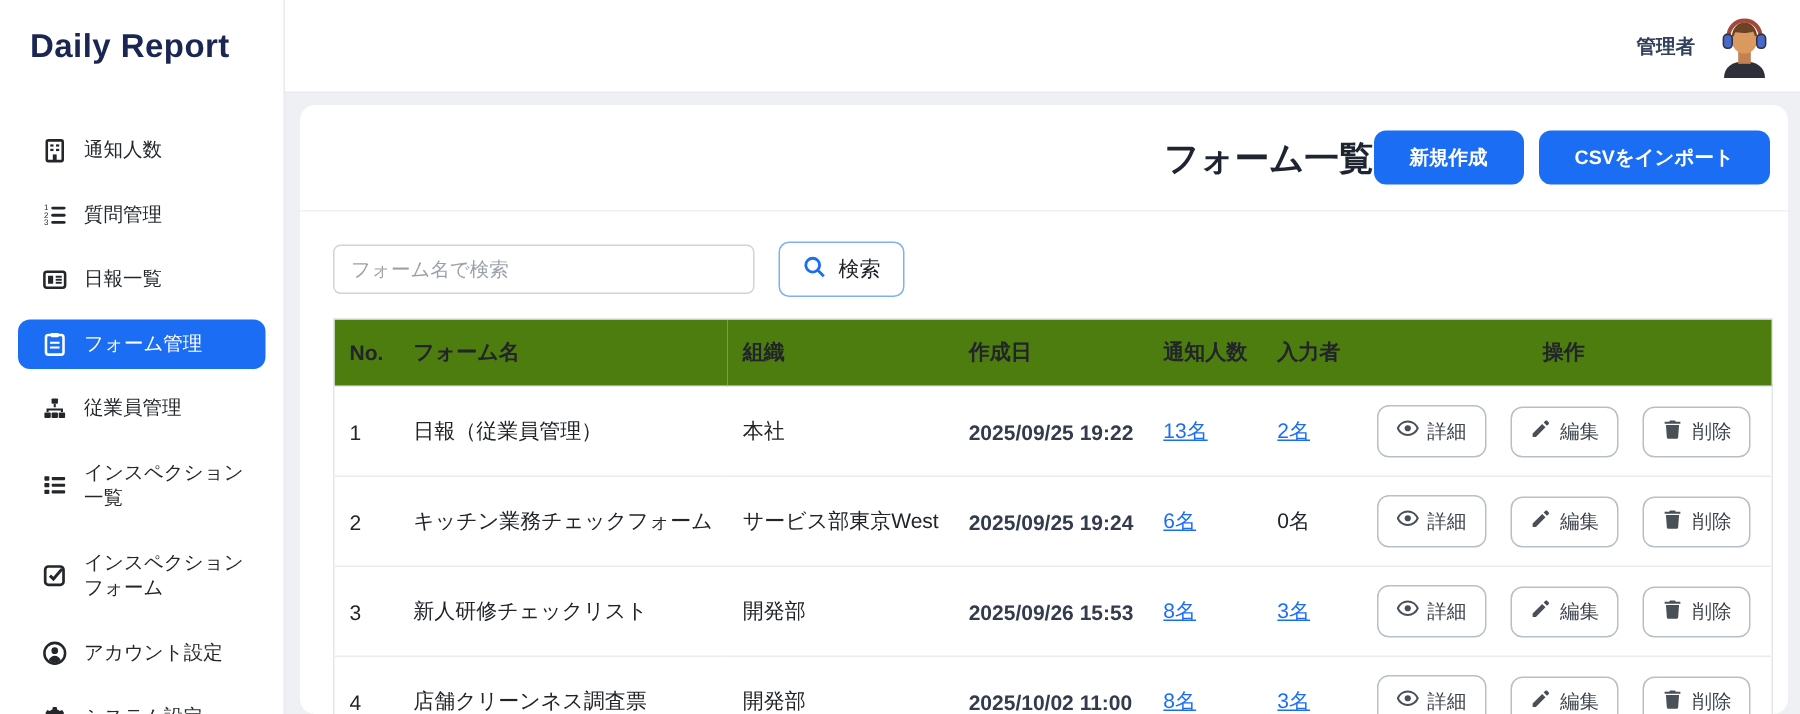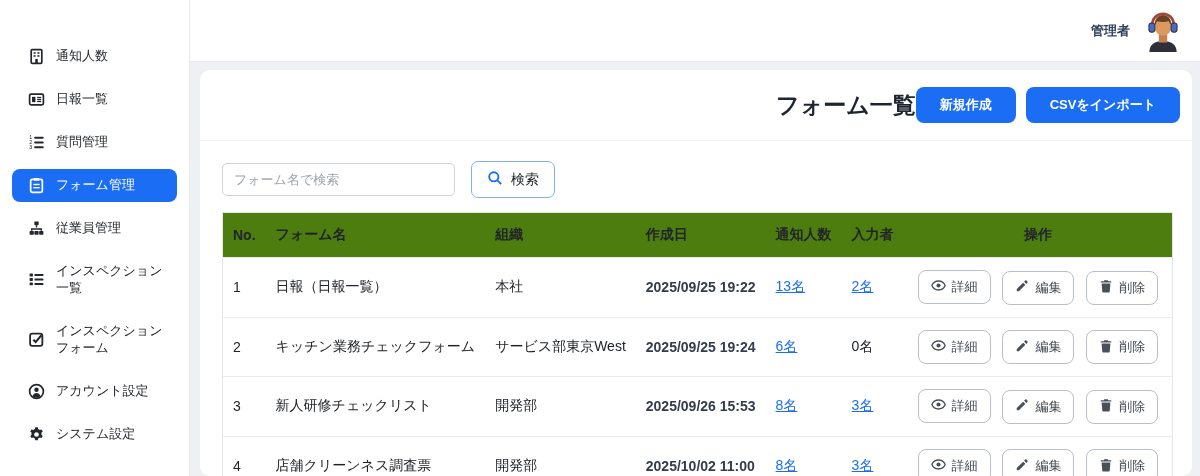--- a/index.html
+++ b/index.html
@@ -41,101 +41,102 @@
   .page-title { margin:0; font-size:23px; font-weight:800; color:#1e2430; }
   .header-buttons { display:flex; gap:10px; }
   .btn-primary {
     background:#1b6ef3; color:#fff; border:none; border-radius:8px;
     font-family:inherit; font-size:13px; font-weight:700; padding:9px 24px; cursor:pointer;
   }
 
   .card-body { padding:20px 24px 0 22px; }
   .search-row { display:flex; align-items:center; gap:16px; margin-bottom:14px; }
   .search-input {
-    width:233px; padding:8px 11px; font-family:inherit; font-size:13px;
+    width:281px; padding:8px 11px; font-family:inherit; font-size:13px;
     border:1px solid #ced4da; border-radius:5px; color:#212529; outline:none;
   }
   .search-input::placeholder { color:#9aa1a8; }
   .btn-search {
     display:inline-flex; align-items:center; gap:8px;
     background:#fff; border:1.5px solid #7fb0f5; border-radius:7px;
     font-family:inherit; font-size:14px; color:#212529; padding:8px 15px; cursor:pointer;
   }
   .btn-search svg { color:#1b6ef3; }
 
   table { width:100%; border-collapse:collapse; font-size:14px; border:1px solid #e4e7ea; }
   thead th {
     background:#4d7c0f; text-align:left; font-weight:700; color:#212529;
     padding:13px 10px; white-space:nowrap;
   }
   thead th.center { text-align:center; }
   tbody td { padding:12px 10px; border-top:1px solid #e9ebee; white-space:nowrap; }
   td.created { font-weight:700; color:#333b4d; }
   a.count-link { color:#1b6ef3; text-decoration:underline; cursor:pointer; }
   span.count-plain { color:#212529; }
-  td.actions { text-align:center; }
+  td.actions { text-align:center;font-family:Liberation Mono, monospace; }
   .btn-row {
     display:inline-flex; align-items:center; gap:6px;
     background:#fff; border:1px solid #b9bfc6; border-radius:8px;
     font-family:inherit; font-size:13px; color:#3f464e; padding:7px 12px; cursor:pointer;
     margin:0 4px;
   }
   .btn-row svg { color:#4a5058; }
 </style>
 </head>
 <body>
 
 <div class="app">
 
   <aside class="sidebar">
+    <div class="logo">Daily Report</div>
     <nav class="nav">
 
       <div class="nav-item">
         <span>
             <svg width="17" height="17" viewBox="0 0 16 16">
               <rect x="3" y="1.5" width="10" height="13" rx="1" fill="none" stroke="currentColor" stroke-width="1.6"></rect>
               <g fill="currentColor">
                 <rect x="5.2" y="4" width="2" height="1.4"></rect>
                 <rect x="8.8" y="4" width="2" height="1.4"></rect>
                 <rect x="5.2" y="6.8" width="2" height="1.4"></rect>
                 <rect x="8.8" y="6.8" width="2" height="1.4"></rect>
                 <rect x="6.8" y="10.3" width="2.4" height="4.2"></rect>
               </g>
             </svg>
           </span>
         <span>通知人数</span>
       </div>
 
       <div class="nav-item">
         <span>
+            <svg width="17" height="17" viewBox="0 0 16 16" fill="currentColor">
+              <rect x="5.8" y="2.6" width="9" height="1.8" rx=".9"></rect>
+              <rect x="5.8" y="7.1" width="9" height="1.8" rx=".9"></rect>
+              <rect x="5.8" y="11.6" width="9" height="1.8" rx=".9"></rect>
+              <text x="1.2" y="5" font-size="5" font-family="Liberation Sans, sans-serif">1</text>
+              <text x="1.2" y="9.5" font-size="5" font-family="Liberation Sans, sans-serif">2</text>
+              <text x="1.2" y="14" font-size="5" font-family="Liberation Sans, sans-serif">3</text>
+            </svg>
+          </span>
+        <span>質問管理</span>
+      </div>
+
+      <div class="nav-item">
+        <span>
             <svg width="17" height="17" viewBox="0 0 16 16">
               <rect x="1.5" y="3" width="13" height="10" rx="1.5" fill="none" stroke="currentColor" stroke-width="1.6"></rect>
               <g fill="currentColor">
                 <rect x="3.8" y="5.5" width="3.2" height="5"></rect>
                 <rect x="8.6" y="5.5" width="3.8" height="1.2"></rect>
                 <rect x="8.6" y="7.4" width="3.8" height="1.2"></rect>
                 <rect x="8.6" y="9.3" width="3.8" height="1.2"></rect>
               </g>
             </svg>
           </span>
         <span>日報一覧</span>
-      </div>
-
-      <div class="nav-item">
-        <span>
-            <svg width="17" height="17" viewBox="0 0 16 16" fill="currentColor">
-              <rect x="5.8" y="2.6" width="9" height="1.8" rx=".9"></rect>
-              <rect x="5.8" y="7.1" width="9" height="1.8" rx=".9"></rect>
-              <rect x="5.8" y="11.6" width="9" height="1.8" rx=".9"></rect>
-              <text x="1.2" y="5" font-size="5" font-family="Liberation Sans, sans-serif">1</text>
-              <text x="1.2" y="9.5" font-size="5" font-family="Liberation Sans, sans-serif">2</text>
-              <text x="1.2" y="14" font-size="5" font-family="Liberation Sans, sans-serif">3</text>
-            </svg>
-          </span>
-        <span>質問管理</span>
       </div>
 
       <div class="nav-item active">
         <span>
             <svg width="17" height="17" viewBox="0 0 16 16">
               <rect x="2.5" y="2.2" width="11" height="12.3" rx="1.5" fill="none" stroke="currentColor" stroke-width="1.6"></rect>
               <rect x="5.3" y="1" width="5.4" height="2.6" rx=".9" fill="currentColor"></rect>
               <g fill="currentColor">
                 <rect x="5" y="6.4" width="6" height="1.3"></rect>
                 <rect x="5" y="9.4" width="6" height="1.3"></rect>
@@ -267,21 +268,21 @@
                 <th>作成日</th>
                 <th>通知人数</th>
                 <th>入力者</th>
                 <th class="center">操作</th>
               </tr>
             </thead>
             <tbody>
 
               <tr>
                 <td>1</td>
-                <td>日報（日報一覧）</td>
+                <td>日報（従業員管理）</td>
                 <td>本社</td>
                 <td class="created">2025/09/25 19:22</td>
                 <td><a class="count-link">13名</a></td>
                 <td><a class="count-link">2名</a></td>
                 <td class="actions">
                   <button class="btn-row">
                       <span><svg width="15" height="15" viewBox="0 0 16 16" fill="currentColor">
                           <path d="M8 3.2C4.6 3.2 1.9 5.6.9 8c1 2.4 3.7 4.8 7.1 4.8s6.1-2.4 7.1-4.8C14.1 5.6 11.4 3.2 8 3.2z" fill="none" stroke="currentColor" stroke-width="1.4"></path>
                           <circle cx="8" cy="8" r="2.2"></circle>
                         </svg></span>

